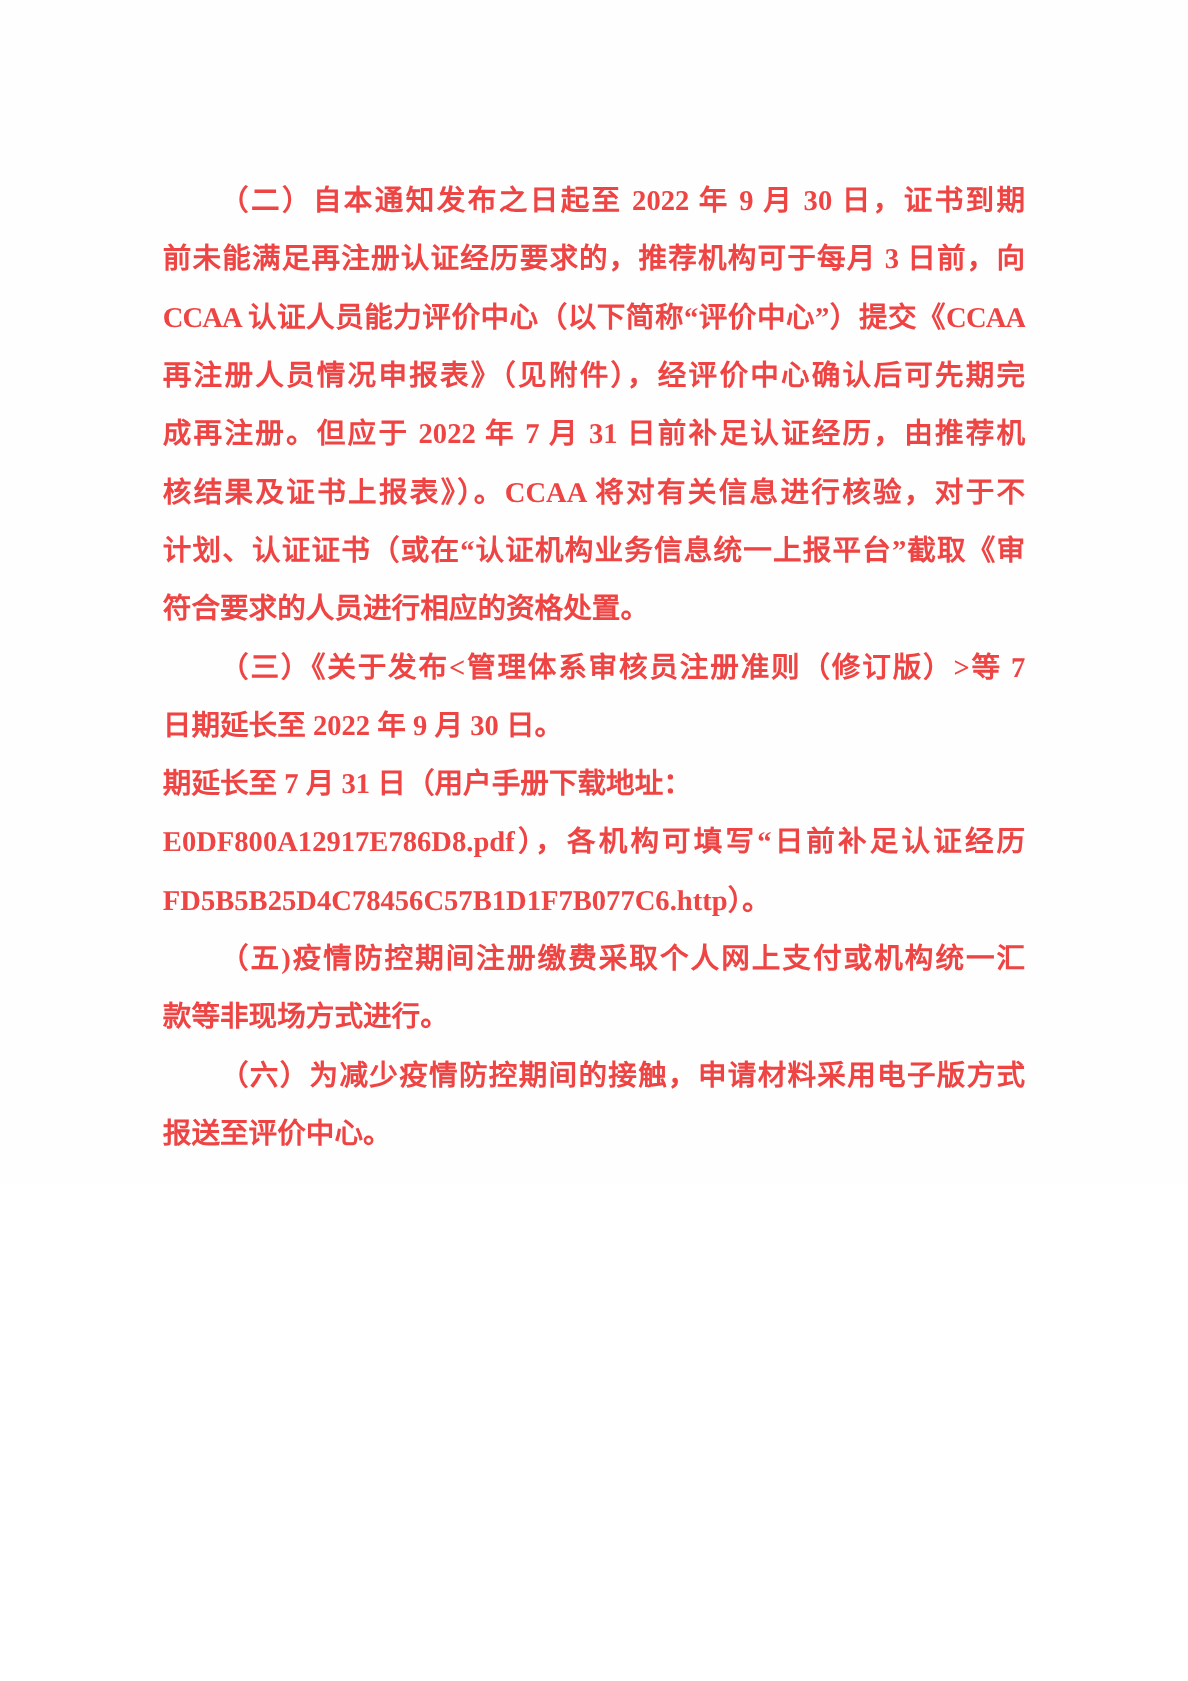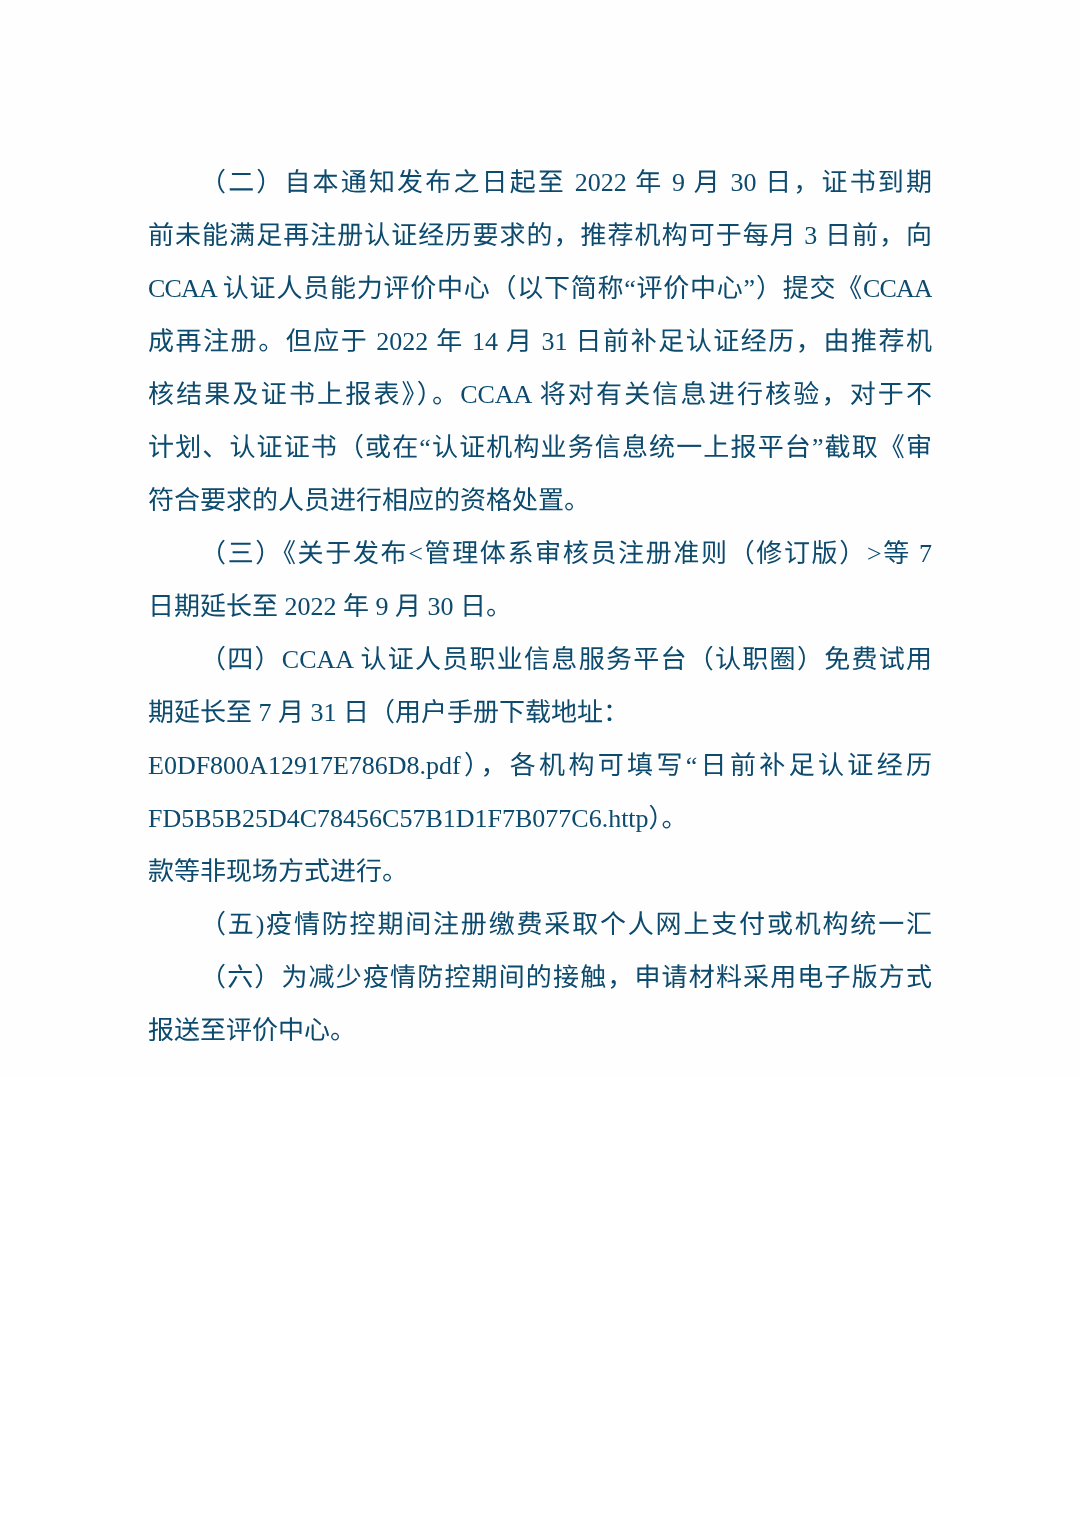--- a/index.html
+++ b/index.html
@@ -7,21 +7,22 @@
     padding: 0;
     background: #ffffff;
   }
   .page {
     position: relative;
     width: 1080px;
     height: 1076px;
     background: #fefefe;
     overflow: hidden;
     font-family: "Liberation Serif", "DejaVu Serif", serif;
-    color: #0c4a6e;
+    color: #ef4444;
+    font-weight: bold;
   }
   .text-block {
     position: absolute;
     left: 148px;
     top: 156px;
     width: 784px;
     font-size: 26px;
     line-height: 53px;
   }
   .line {
@@ -37,28 +38,28 @@
   .url2    { letter-spacing: 2.6px; }
 </style>
 </head>
 <body>
 
 <div class="page">
   <div class="text-block">
     <div class="line indent">（二）自本通知发布之日起至 2022 年 9 月 30 日，证书到期</div>
     <div class="line">前未能满足再注册认证经历要求的，推荐机构可于每月 3 日前，向</div>
     <div class="line tight">CCAA 认证人员能力评价中心（以下简称“评价中心”）提交《CCAA</div>
-    <div class="line">成再注册。但应于 2022 年 14 月 31 日前补足认证经历，由推荐机</div>
+    <div class="line">再注册人员情况申报表》（见附件），经评价中心确认后可先期完</div>
+    <div class="line">成再注册。但应于 2022 年 7 月 31 日前补足认证经历，由推荐机</div>
     <div class="line">核结果及证书上报表》）。CCAA 将对有关信息进行核验，对于不</div>
     <div class="line">计划、认证证书（或在“认证机构业务信息统一上报平台”截取《审</div>
     <div class="line ragged">符合要求的人员进行相应的资格处置。</div>
     <div class="line indent">（三）《关于发布&lt;管理体系审核员注册准则（修订版）&gt;等 7</div>
     <div class="line ragged">日期延长至 2022 年 9 月 30 日。</div>
-    <div class="line indent">（四）CCAA 认证人员职业信息服务平台（认职圈）免费试用</div>
     <div class="line ragged">期延长至 7 月 31 日（用户手册下载地址：</div>
     <div class="line">E0DF800A12917E786D8.pdf），各机构可填写“日前补足认证经历</div>
     <div class="line ragged">FD5B5B25D4C78456C57B1D1F7B077C6.http）。</div>
+    <div class="line indent">（五)疫情防控期间注册缴费采取个人网上支付或机构统一汇</div>
     <div class="line ragged">款等非现场方式进行。</div>
-    <div class="line indent">（五)疫情防控期间注册缴费采取个人网上支付或机构统一汇</div>
     <div class="line indent">（六）为减少疫情防控期间的接触，申请材料采用电子版方式</div>
     <div class="line ragged">报送至评价中心。</div>
   </div>
 </div>
 
 </body></html>

